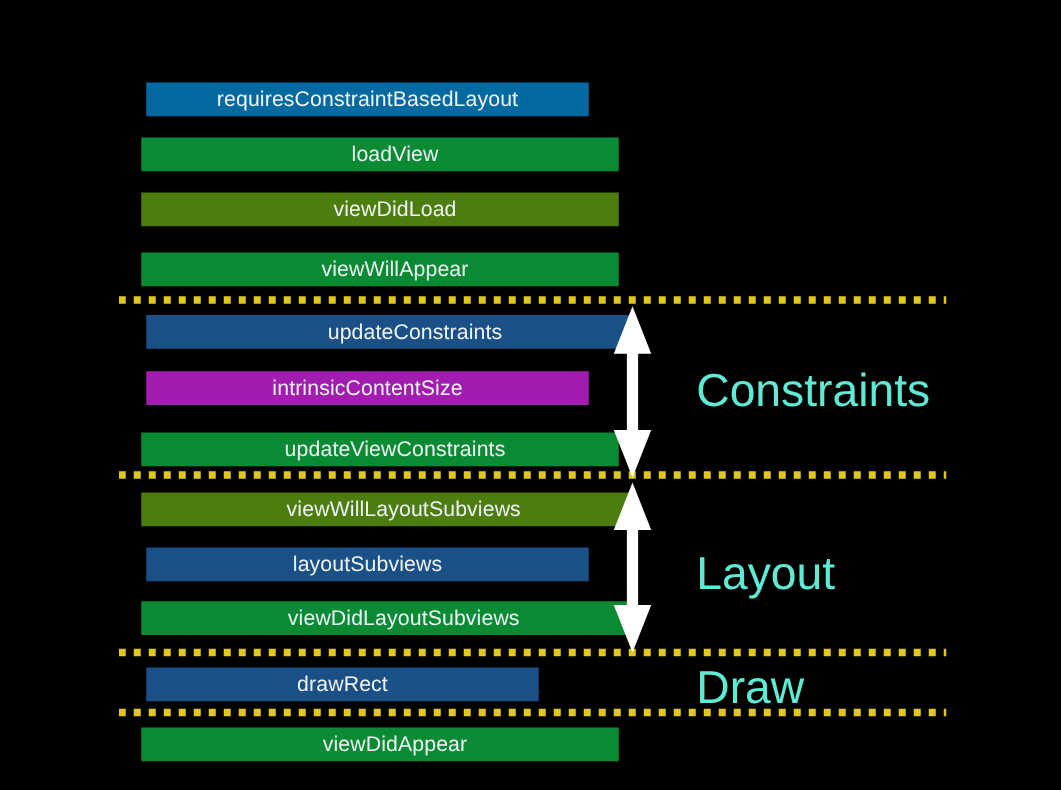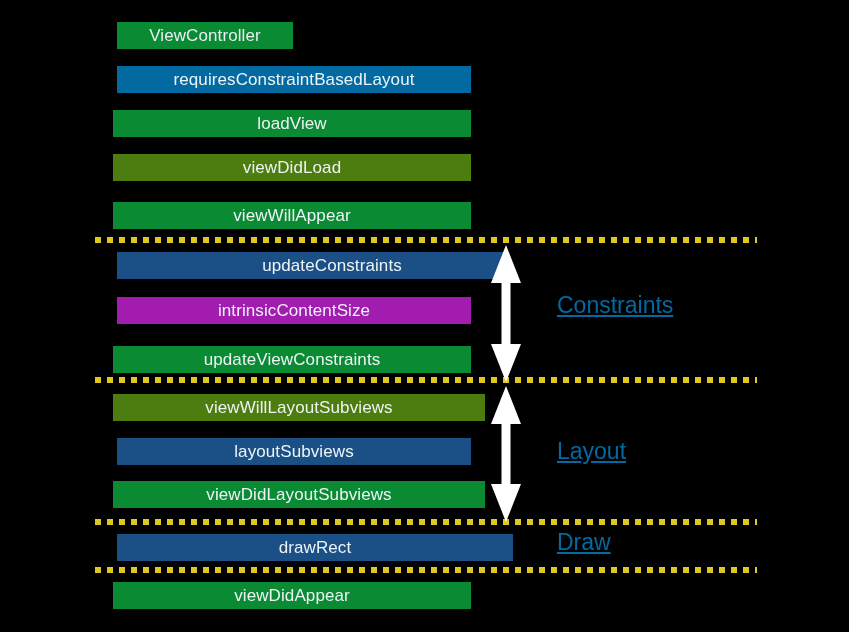--- a/index.html
+++ b/index.html
@@ -55,79 +55,77 @@
     height: 27px;
     display: flex;
     align-items: center;
     justify-content: center;
     font-size: 17px;
     color: #eef3f6;
     letter-spacing: .1px;
     line-height: 1;
     white-space: nowrap;
   }
-  .bar.green { background: #0a8a32; }
+  .bar.green { background: #0a8a32; padding-left: 24px; }
   .bar.blue  { background: #1b5087; }
 
   
   .dotted {
     position: absolute;
     left: 95px;
     width: 662px;
     height: 6px;
     background-image:
       linear-gradient(to right, #e0c81e 0px, #e0c81e 6px, rgba(0,0,0,0) 6px, rgba(0,0,0,0) 12px);
     background-size: 12px 6px;
     background-repeat: repeat-x;
   }
 
   
   .phase-label {
     position: absolute;
-    font-size: 23px;
-    color: #0369a1;
+    font-size: 37px;
+    color: #5eead4;
     line-height: 1;
     white-space: nowrap;
     font-weight: 400;
-    text-decoration: underline;
   }
 
   
   .arrow {
     position: absolute;
   }
 </style>
 </head>
 <body>
 
 <div id="stage">
 
   <div class="legend">
-    <div class="legend-cell vc">ViewController</div>
   </div>
 
   <div id="separators">
       <div class="dotted" style="top: 237px;"></div>
       <div class="dotted" style="top: 377px;"></div>
       <div class="dotted" style="top: 519px;"></div>
       <div class="dotted" style="top: 567px;"></div>
     </div>
 
   <div id="bars">
       <div class="bar blue" style="top: 66px; left: 117px; width: 354px; background: #0369a1;">requiresConstraintBasedLayout</div>
       <div class="bar green" style="top: 110px; left: 113px; width: 358px; background: rgb(10, 138, 50);">loadView</div>
       <div class="bar green" style="top: 154px; left: 113px; width: 358px; background: #4d7c0f;">viewDidLoad</div>
       <div class="bar green" style="top: 202px; left: 113px; width: 358px; background: rgb(10, 138, 50);">viewWillAppear</div>
       <div class="bar blue" style="top: 252px; left: 117px; width: 354px; background: rgb(27, 80, 135); padding-left: 38px;">updateConstraints</div>
       <div class="bar blue" style="top: 297px; left: 117px; width: 354px; background: #a21caf; text-align: right;">intrinsicContentSize</div>
       <div class="bar green" style="top: 346px; left: 113px; width: 358px; background: rgb(10, 138, 50);">updateViewConstraints</div>
       <div class="bar green" style="top: 394px; left: 113px; width: 372px; background: #4d7c0f;">viewWillLayoutSubviews</div>
       <div class="bar blue" style="top: 438px; left: 117px; width: 354px; background: rgb(27, 80, 135);">layoutSubviews</div>
       <div class="bar green" style="top: 481px; left: 113px; width: 372px; background: rgb(10, 138, 50);">viewDidLayoutSubviews</div>
-      <div class="bar blue" style="top: 534px; left: 117px; width: 396px; background: rgb(27, 80, 135);">drawRect</div>
+      <div class="bar blue" style="top: 534px; left: 117px; width: 314px; background: rgb(27, 80, 135);">drawRect</div>
       <div class="bar green" style="top: 582px; left: 113px; width: 358px; background: rgb(10, 138, 50);">viewDidAppear</div>
     </div>
 
   <div id="phases">
       <svg class="arrow" width="34" height="137" viewBox="0 0 34 137" style="position: absolute; left: 489px; top: 245px;">
         <polygon points="17,0 32,38 21.5,38 21.5,99 32,99 17,137 2,99 12.5,99 12.5,38 2,38" fill="#ffffff"></polygon>
       </svg>
       <div class="phase-label" style="top: 294px; left: 557px;">Constraints</div>
       <svg class="arrow" width="34" height="136" viewBox="0 0 34 136" style="position: absolute; left: 489px; top: 386px;">
         <polygon points="17,0 32,38 21.5,38 21.5,98 32,98 17,136 2,98 12.5,98 12.5,38 2,38" fill="#ffffff"></polygon>

